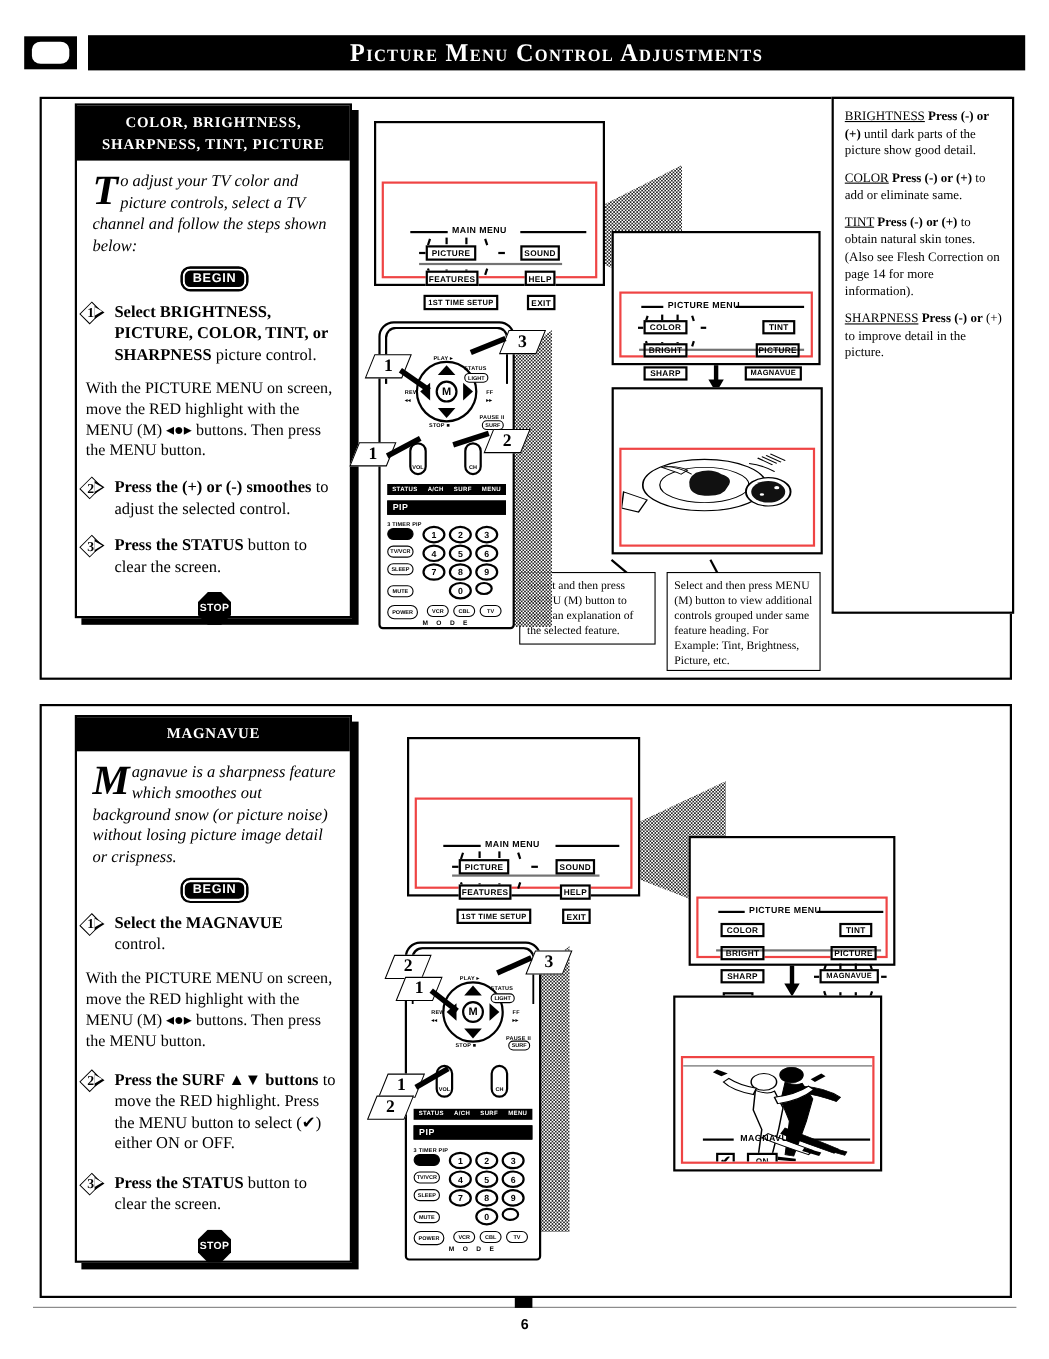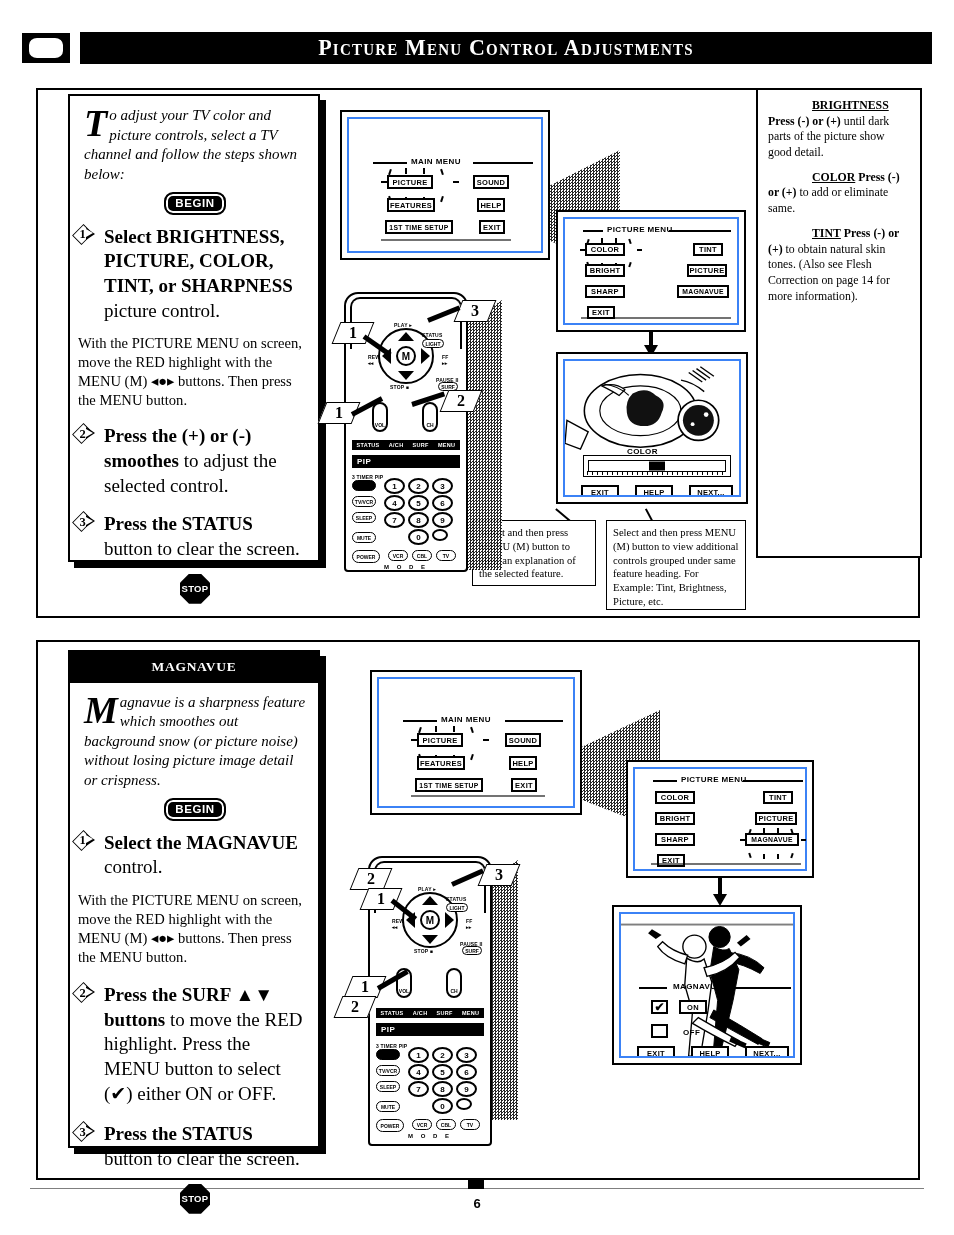--- a/index.html
+++ b/index.html
@@ -87,21 +87,21 @@
   .step-num .arrow {
     position:absolute; left:12px; top:2px; width:0; height:0;
     border-top:6.5px solid transparent; border-bottom:6.5px solid transparent;
     border-left:9px solid #000;
   }
   .step-num .arrow:after {
     content:""; position:absolute; left:-9px; top:-4.5px; width:0; height:0;
     border-top:4.5px solid transparent; border-bottom:4.5px solid transparent;
     border-left:7px solid #fff;
   }
-  .step-text { flex:1 1 auto; font-size:19px; line-height:1.3; }
+  .step-text { flex:1 1 auto; font-size:15px; line-height:1.3; }
   .step-text b { font-weight:bold; }
   .para { margin:11px 0 0 -8px; font-size:14.6px; line-height:1.3; }
 
   .stop-wrap { text-align:center; margin:12px 0 4px; }
   .stop-badge {
     display:inline-block; width:30px; height:30px; background:#000; color:#fff;
     font-family:"Liberation Sans", sans-serif; font-size:9.5px; font-weight:bold;
     line-height:30px; letter-spacing:.3px;
     clip-path:polygon(30% 0,70% 0,100% 30%,100% 70%,70% 100%,30% 100%,0 70%,0 30%);
   }
@@ -111,26 +111,26 @@
   .sh-head { background:#000; color:#fff; padding:6px 0 10px 8px; position:relative; height:56px; }
   .sh-head .l1, .sh-head .l2 {
     font-size:13px; font-weight:bold; font-variant:small-caps; letter-spacing:.8px; line-height:1.35;
   }
   .bulb {
     position:absolute; right:14px; top:4px; width:34px; height:46px;
   }
   .sh-body { padding:8px 9px 8px 10px; }
   .sh-remember { font-size:14.2px; line-height:1.2; margin:0 0 10px; }
   .sh-item { font-size:11.8px; line-height:1.33; margin:0 0 9px; }
-  .sh-item .term { font-weight:bold; text-decoration:underline;margin-left:44px; }
+  .sh-item .term { font-weight:normal; text-decoration:underline; }
   .sh-item .press { font-weight:bold; }
 
   
   .tvscreen { position:absolute; background:#fff; border:2px solid #000; }
-  .tvscreen .inner { position:absolute; inset:5px; border:2px solid #3b82f6; }
+  .tvscreen .inner { position:absolute; inset:5px; border:2px solid #ef4444;margin-top:48px; }
   .osd { position:absolute; inset:0; }
   .osd-title {
     position:absolute; font-family:"Liberation Sans", sans-serif;
     font-size:8px; font-weight:bold; letter-spacing:.4px; white-space:nowrap;
   }
   .osd-rule { position:absolute; height:2px; background:#000; }
   .osd-btn {
     position:absolute; border:2px solid #000; background:#fff;
     font-family:"Liberation Sans", sans-serif; font-size:7.5px; font-weight:bold;
     display:flex; align-items:center; justify-content:center;
@@ -278,20 +278,24 @@
     </div>
   <div class="header-bar">
     <div class="title">Picture Menu Control Adjustments</div>
   </div>
 </div>
 
 <div class="section top"></div>
 
 <div class="panel-shadow" style="left:74px;top:100px;width:252px;height:468px;"></div>
 <div class="panel" style="left:68px;top:94px;width:252px;height:468px;">
+  <div class="panel-head">
+    <div>COLOR, BRIGHTNESS,</div>
+    <div>SHARPNESS, TINT, PICTURE</div>
+  </div>
   <div class="panel-body">
     <p class="intro">
       <span class="dropcap">T</span><span>o adjust your TV color and picture controls, select a TV channel and follow the steps shown below:</span>
     </p>
     <div class="begin-wrap">
       <span class="begin-badge">BEGIN</span>
     </div>
 
     <div class="step">
       <div class="step-row">
@@ -541,20 +545,24 @@
       <span class="press">Press (-) or (+)</span><span> until dark parts of the picture show good detail.</span>
     </div>
     <div class="sh-item">
       <span class="term">COLOR</span>
       <span class="press">Press (-) or (+)</span><span> to add or eliminate same.</span>
     </div>
     <div class="sh-item">
       <span class="term">TINT</span>
       <span class="press">Press (-) or (+)</span><span> to obtain natural skin tones. (Also see Flesh Correction on page 14 for more information).</span>
     </div>
+    <div class="sh-item">
+      <span class="term">SHARPNESS</span>
+      <span class="press">Press (-) or</span><span> (+) to improve detail in the picture.</span>
+    </div>
   </div>
 </div>
 
 <div class="section bottom"></div>
 
 <div class="panel-shadow" style="left:74px;top:656px;width:252px;height:498px;"></div>
 <div class="panel" style="left:68px;top:650px;width:252px;height:498px;">
   <div class="panel-head">
     <div>MAGNAVUE</div>
   </div>

